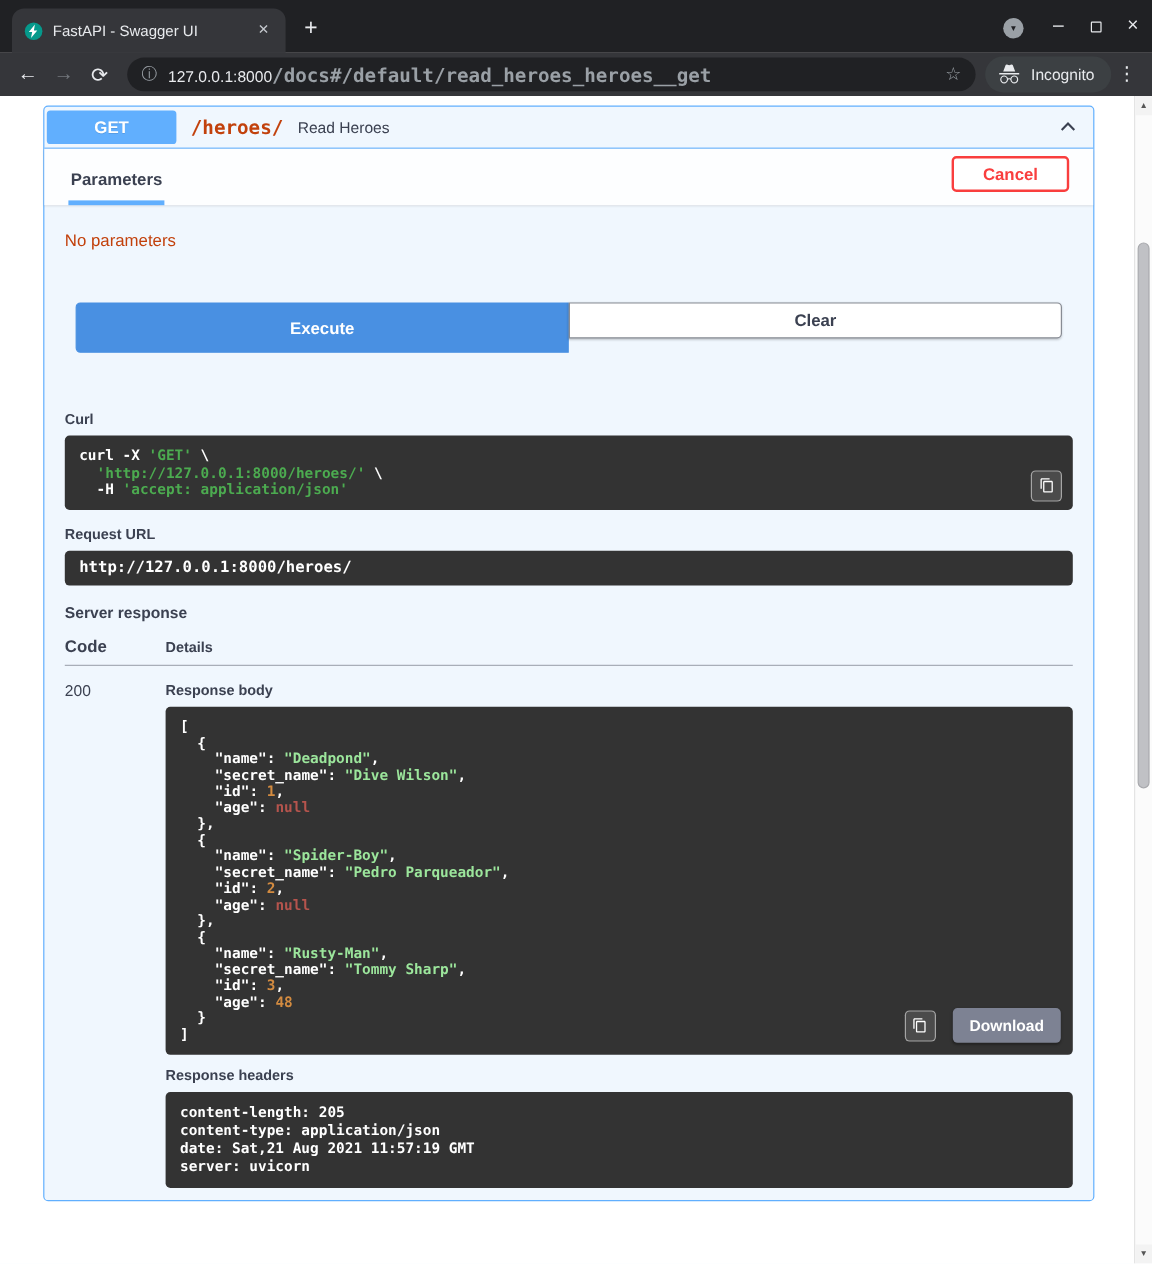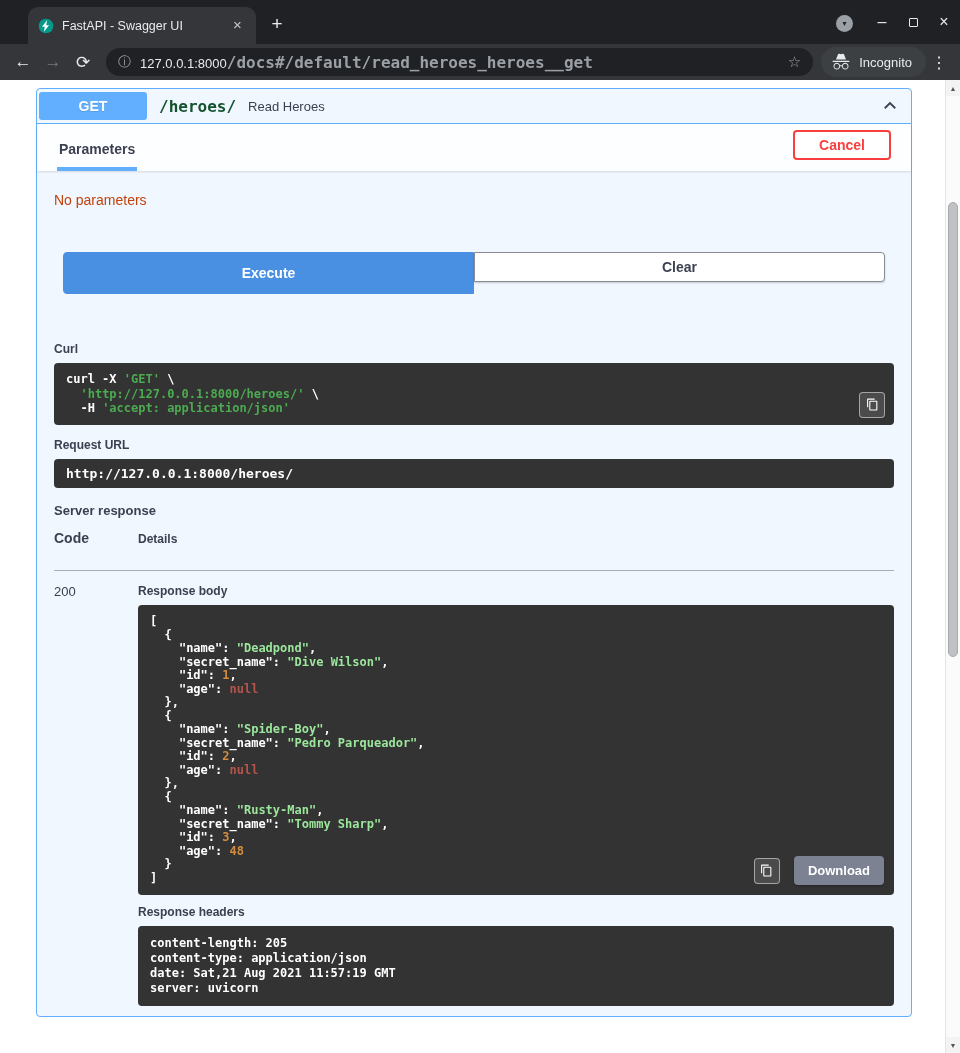--- a/index.html
+++ b/index.html
@@ -1,21 +1,21 @@
 <!DOCTYPE html>
 <html><head>
 <meta charset="utf-8">
 <style>
   * { box-sizing: border-box; margin: 0; padding: 0; }
   html,body { width:960px; height:1053px; overflow:hidden; background:#fff;
               font-family:"Liberation Sans", sans-serif; }
 
   
   .tabbar { height:44px; background:#202124; display:flex; align-items:flex-end; }
-  .tab { margin-left:28px; width:228px; height:37px; background:#35363a;
+  .tab { margin-left:10px; width:228px; height:37px; background:#35363a;
          border-radius:10px 10px 0 0; display:flex; align-items:center; padding:0 10px; gap:8px; }
   .favicon { width:16px; height:16px; display:inline-flex; }
   .tab-title { color:#e8eaed; font-size:12.5px; flex:1; white-space:nowrap; overflow:hidden; }
   .tab-close { color:#c3c7cc; font-size:15px; width:17px; height:17px; line-height:16px;
                text-align:center; border-radius:50%; }
   .newtab { color:#e8eaed; font-size:19px; width:30px; height:30px; line-height:28px;
             text-align:center; margin:0 0 4px 6px; }
   .tb-spacer { flex:1; }
   .tabsearch { width:17px; height:17px; border-radius:50%; background:#9aa0a6; color:#202124;
                font-size:8px; display:flex; align-items:center; justify-content:center; margin:0 14px 12px 0; }
@@ -41,21 +41,21 @@
   .page { display:flex; height:973px; background:#fff; }
   .main { flex:1; padding:8px 33px 0 36px; overflow:hidden; }
 
   
   .opblock { border:1px solid #61affe; border-radius:4px; background:#f0f7fe; }
   .op-header { display:flex; align-items:center; gap:12px; padding:3px 12px 3px 2px;
                border-bottom:1px solid #61affe; }
   .method { background:#61affe; color:#fff; font-weight:700; font-size:14px; width:108px;
             padding:6px 0; text-align:center; border-radius:3px;
             text-shadow:0 1px 0 rgba(0,0,0,.1); }
-  .path { font-family:"DejaVu Sans Mono", monospace; font-size:16px; font-weight:600; color:#14532d; }
+  .path { font-family:"DejaVu Sans Mono", monospace; font-size:16px; font-weight:600; color:#c2410c; }
   .summary { font-size:13px; color:#3b4151; }
   .chev { margin-left:auto; display:flex; }
 
   .sec-header { background:rgba(255,255,255,.85); box-shadow:0 1px 2px rgba(0,0,0,.12); }
   .params-row { display:flex; justify-content:space-between; align-items:flex-end; padding:0 20px; }
   .params-title { display:inline-block; font-size:14px; font-weight:700; color:#3b4151;
                   padding:17px 2px 10px; border-bottom:4px solid #61affe; }
   .btn { font-family:"Liberation Sans", sans-serif; cursor:pointer; }
   .btn.cancel { margin-bottom:11px; background:#fff; border:2px solid #f93e3e; color:#f93e3e;
                 font-weight:700; font-size:14px; padding:5px 24px; border-radius:4px; }
@@ -74,21 +74,21 @@
   .codeblock { background:#333333; border-radius:4px; position:relative; }
   .code { font-family:"DejaVu Sans Mono", monospace; font-size:12px; font-weight:600;
           color:#fff; white-space:pre; line-height:13.5px; }
   .curl-block { padding:9px 12px; margin-bottom:13px; }
   .curl-block .code { line-height:14.5px; }
   .tok-str { color:#4cab50; }
   .url-block { padding:8px 12px; margin-bottom:15px; }
   .url-block .code { font-size:13px; }
   .server-lbl { font-size:13px; margin:0 0 12px; }
 
-  .rt-head { display:flex; border-bottom:1px solid rgba(59,65,81,.4); padding-bottom:24px; }
+  .rt-head { display:flex; border-bottom:1px solid rgba(59,65,81,.4); padding-bottom:8px; }
   .col-code { width:84px; flex:none; }
   .col-det { flex:1; }
   .rt-head .col-code { font-size:14px; font-weight:600; color:#3b4151; }
   .rt-head .col-det { font-size:12px; font-weight:700; color:#3b4151; align-self:flex-end; }
   .rt-row { display:flex; padding-top:13px; }
   .status { font-size:13px; color:#3b4151; }
 
   .body-block { padding:10px 12px; margin-bottom:10px; }
   .j-key { color:#ffffff; font-weight:700; }
   .j-str { color:#9ce69c; }

